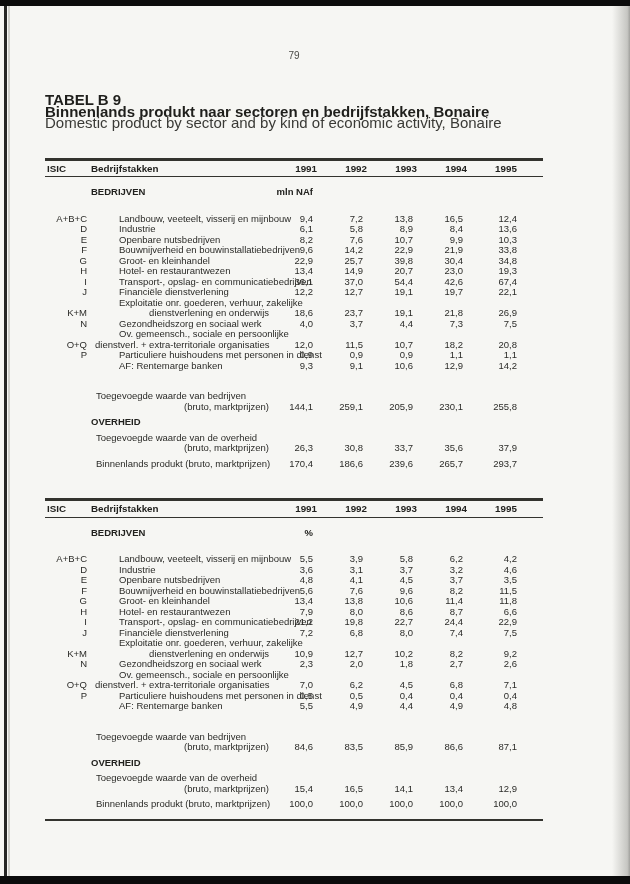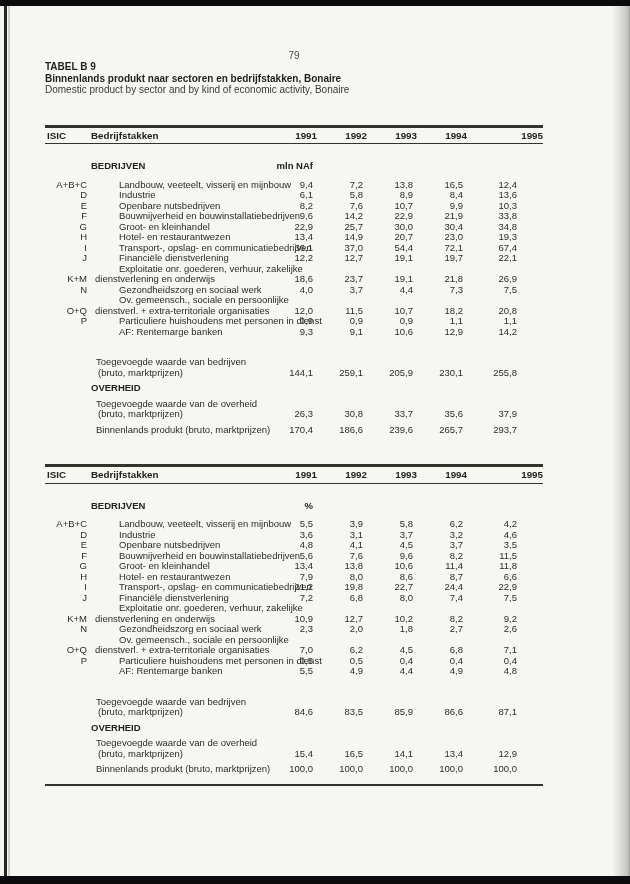--- a/index.html
+++ b/index.html
@@ -16,21 +16,21 @@
   .scan-left-soft { position:absolute; top:6px; bottom:8px; left:8px; width:2px; background:rgba(120,120,114,.30); }
   .scan-right-shadow {
     position:absolute; top:6px; bottom:8px; right:0; width:18px;
     background:linear-gradient(to right, rgba(140,140,134,0), rgba(120,120,114,.38) 85%, rgba(90,90,86,.55));
   }
 
   .flow { position:relative; padding-top:50px; margin-left:45px; width:498px; }
 
   .page-number { text-align:center; font-size:10px; line-height:11px; color:#4a4a46; }
 
-  .title-block { margin-top:0; font-size:10px; line-height:11.5px; }
+  .title-block { margin-top:33px; font-size:15px; line-height:11.5px; }
   .title-bold { font-weight:bold; color:#1f1f1c; }
   .title-en { color:#3a3a36; }
 
   .stat-table { margin-top:3px; }
   .stat-table.second { margin-top:21px; }
 
   .grid {
     display:grid;
     grid-template-columns:46px 178px 50px 50px 50px 50px 74px;
     align-items:end;
@@ -39,29 +39,29 @@
   .t-header {
     border-top:3px solid #33332e;
     border-bottom:1.5px solid #33332e;
     padding:3px 0 2px;
     font-weight:bold; font-size:9.8px; color:#22221f;margin-top:29px;
   }
   .code { text-align:right; padding-right:4px; }
   .h-left { text-align:left; padding-left:2px; }
   .label { min-width:0; }
   .label-line { white-space:nowrap;padding-left:28px; }
-  .label-line + .label-line { padding-left:4px; }
+  .label-line + .label-line { padding-left:4px;text-align:right; }
   .val { text-align:right; padding-right:6px; white-space:nowrap; }
   .val:last-child { padding-right:26px; }
   .t-header .val { padding-right:2px; }
-  .t-header .val:last-child { padding-right:0; }
-
-  .section-row { margin-top:17px; }
+  .t-header .val:last-child { padding-right:0;text-align:center; }
+
+  .section-row { margin-top:10px; }
   .bold { font-weight:bold; color:#22221f; }
-  .rows-wrap { margin-top:8px; }
+  .rows-wrap { margin-top:16px; }
   .gap-a { margin-top:20px; }
   .gap-b { margin-top:5px; }
   .total-row .label-line { padding-left:5px; }
   .total-row .label-line + .label-line { padding-left:7px; }
   .t-bottom-rule { margin-top:9px; border-top:2px solid #33332e; width:498px; }
 </style>
 </head>
 <body>
 
 <div class="page">
@@ -144,21 +144,21 @@
             <span class="val">21,9</span>
             <span class="val">33,8</span>
           </div>
           <div class="grid row">
             <span class="code">G</span>
             <span class="label">
               <div class="label-line">Groot- en kleinhandel</div>
             </span>
             <span class="val">22,9</span>
             <span class="val">25,7</span>
-            <span class="val">30,0</span>
+            <span class="val">39,8</span>
             <span class="val">30,4</span>
             <span class="val">34,8</span>
           </div>
           <div class="grid row">
             <span class="code">H</span>
             <span class="label">
               <div class="label-line">Hotel- en restaurantwezen</div>
             </span>
             <span class="val">13,4</span>
             <span class="val">14,9</span>
@@ -167,21 +167,21 @@
             <span class="val">19,3</span>
           </div>
           <div class="grid row">
             <span class="code">I</span>
             <span class="label">
               <div class="label-line">Transport-, opslag- en communicatiebedrijven</div>
             </span>
             <span class="val">36,1</span>
             <span class="val">37,0</span>
             <span class="val">54,4</span>
-            <span class="val">72,1</span>
+            <span class="val">42,6</span>
             <span class="val">67,4</span>
           </div>
           <div class="grid row">
             <span class="code">J</span>
             <span class="label">
               <div class="label-line">Financiële dienstverlening</div>
             </span>
             <span class="val">12,2</span>
             <span class="val">12,7</span>
             <span class="val">19,1</span>

